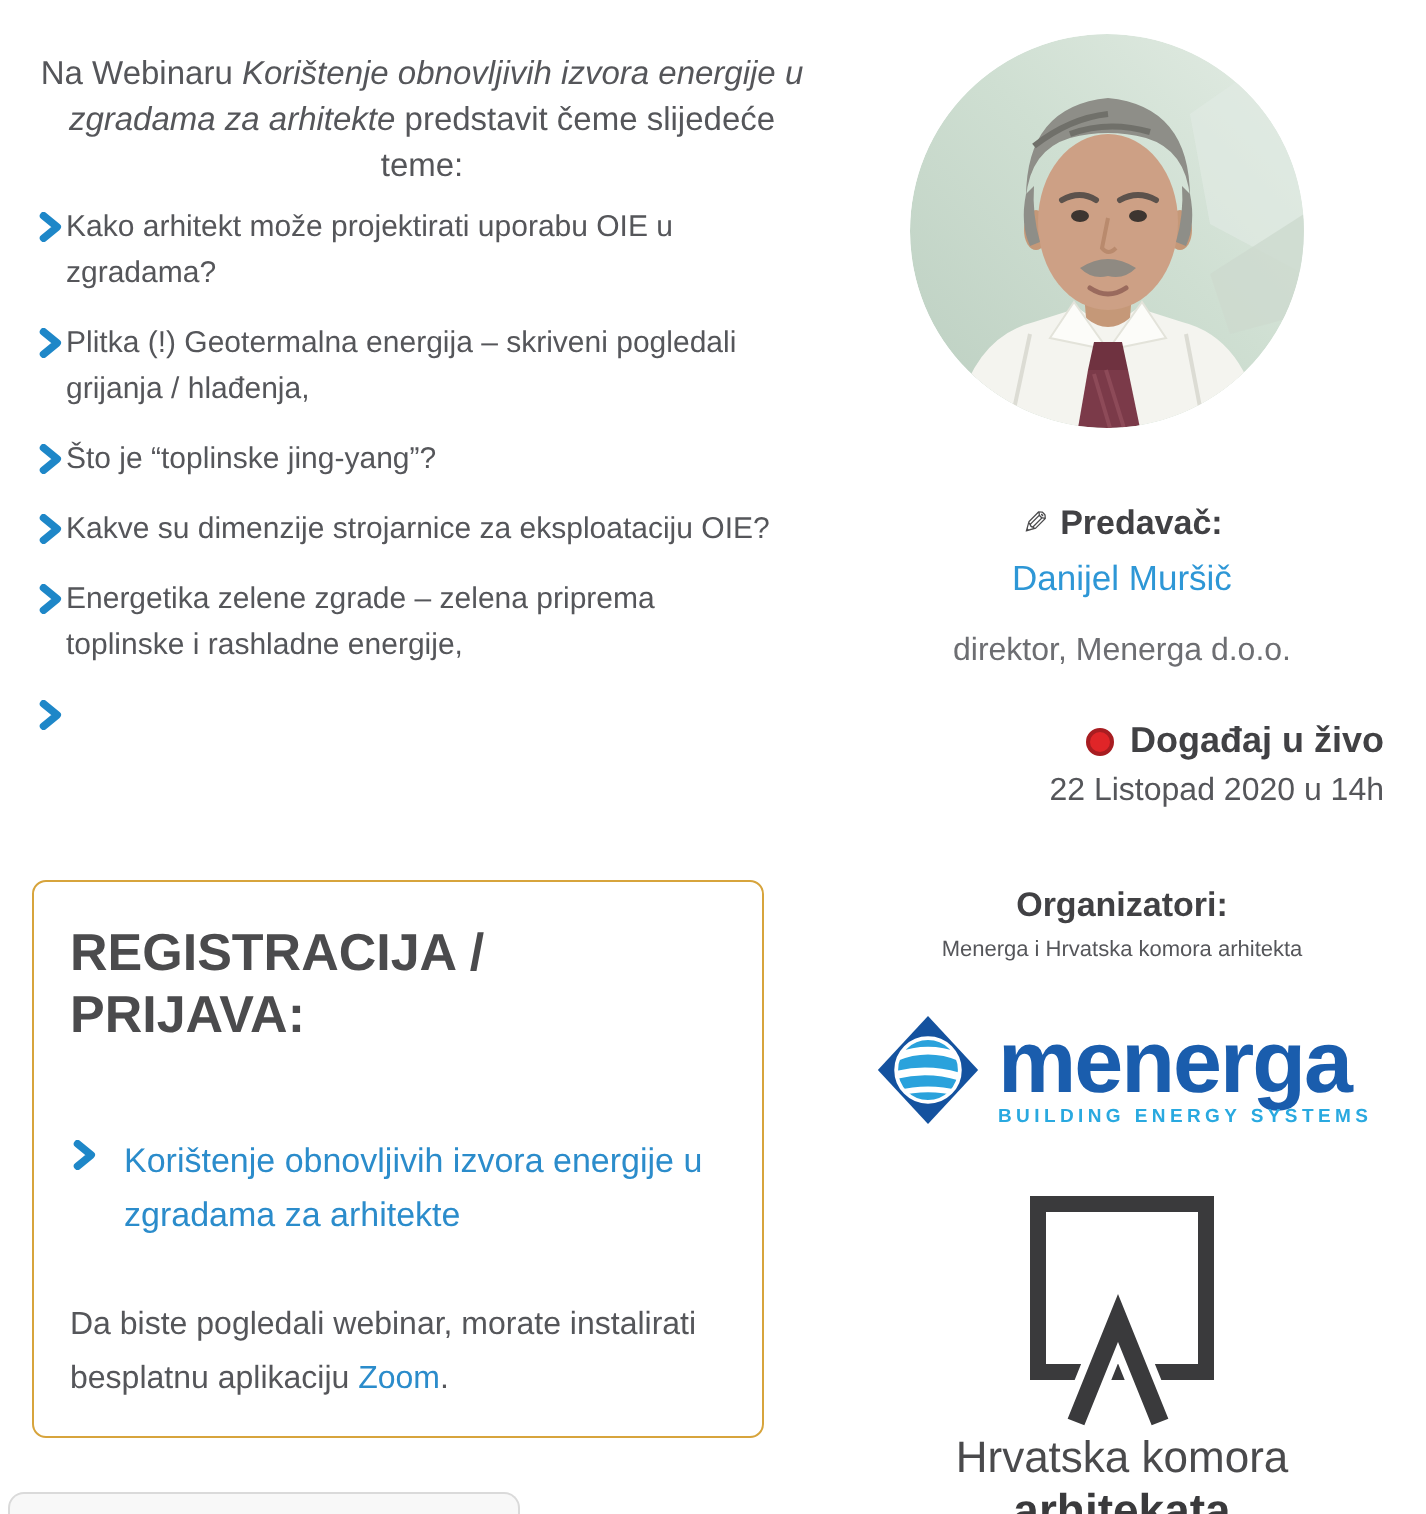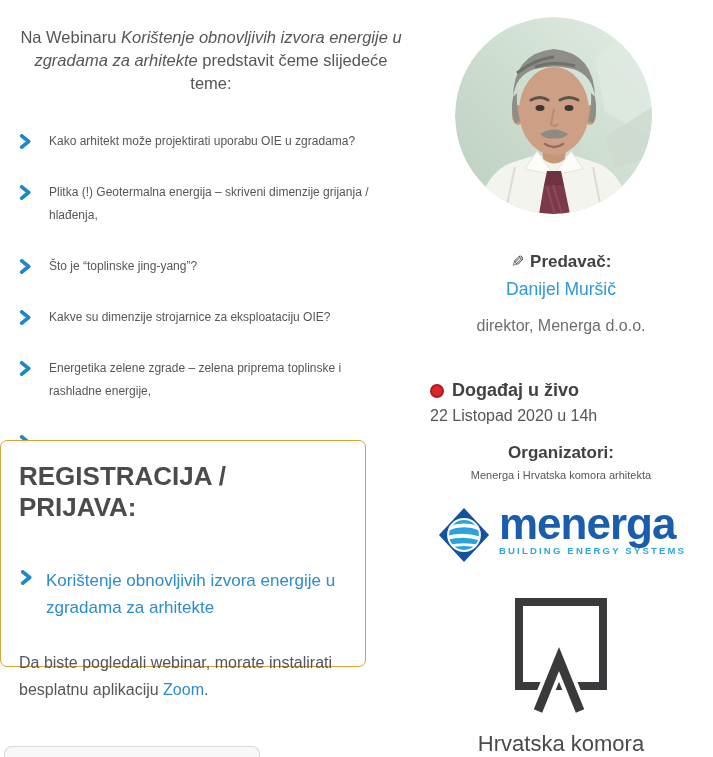--- a/index.html
+++ b/index.html
@@ -11,82 +11,82 @@
   html,body{width:713px;height:757px;background:#ffffff;overflow:hidden;
     font-family:"Liberation Sans","DejaVu Sans",sans-serif;}
   .stage{position:relative;width:713px;height:757px;background:#fff;}
 
   
   .intro{position:absolute;left:18px;top:26px;width:386px;
     font-size:16.5px;line-height:23px;color:var(--text-gray);text-align:center;}
   .intro em{font-style:italic;}
 
   .topics{position:absolute;left:18px;top:102px;width:372px;list-style:none;}
-  .topics li{display:flex;gap:16px;margin-bottom:12px;
-    font-size:12px;line-height:23px;color:var(--text-gray);margin-top:28px;}
+  .topics li{display:flex;gap:0;margin-bottom:12px;
+    font-size:15px;line-height:23px;color:var(--text-gray);}
   .chev{flex:0 0 15px;width:15px;height:15px;margin-top:4px;}
 
-  .reg-box{position:absolute;left:0;top:440px;width:366px;height:227px;
+  .reg-box{position:absolute;left:16px;top:440px;width:366px;height:279px;
     border:1px solid var(--gold);border-radius:7px;background:#fff;padding:20px 18px;}
   .reg-box h2{font-size:26px;font-weight:bold;color:#4b4b4d;letter-spacing:0;}
   .reg-link-row{display:flex;gap:12px;margin-top:44px;width:320px;}
   .reg-link-row .chev{margin-top:3px;}
   .reg-link{font-size:17px;line-height:27px;color:var(--link-blue);
     text-decoration:none;cursor:pointer;}
   .reg-note{margin-top:28px;width:345px;font-size:16px;line-height:27px;color:var(--text-gray);}
   .inline-link{color:var(--link-blue);text-decoration:none;cursor:pointer;}
 
   .cutoff-panel{position:absolute;left:4px;top:746px;width:256px;height:14px;
     border:1px solid #dadada;border-bottom:none;border-radius:8px 8px 0 0;background:#f8f8f8;}
   .photo{position:absolute;left:455px;top:17px;width:197px;height:197px;border-radius:50%;overflow:hidden;}
 
   .speaker{position:absolute;left:430px;top:252px;width:262px;text-align:center;}
   .speaker-label{font-size:17px;font-weight:bold;color:var(--text-dark);}
   .pencil{display:inline-block;transform:scaleX(-1);margin-right:6px;color:#4a4a4c;font-size:16px;}
   .speaker-name{display:block;margin-top:7px;font-size:17.5px;color:#2e97d6;text-decoration:none;cursor:pointer;}
   .speaker-role{margin-top:17px;font-size:16px;color:#6d6e72;}
 
-  .event{position:absolute;left:430px;top:380px;width:262px;text-align:left;}
+  .event{position:absolute;left:430px;top:360px;width:262px;text-align:right;}
   .event-row{font-size:18px;font-weight:bold;color:var(--text-dark);}
   .live-dot{display:inline-block;width:14px;height:14px;border-radius:50%;
     background:var(--live-red);border:2px solid #a81d21;vertical-align:-2px;margin-right:8px;}
   .event-date{margin-top:6px;font-size:16px;color:var(--text-gray);}
 
   .organizers{position:absolute;left:426px;top:443px;width:270px;text-align:center;}
   .organizers h3{font-size:17px;font-weight:bold;color:var(--text-dark);}
   .organizers p{margin-top:6px;font-size:11px;color:var(--text-gray);}
 
-  .menerga{position:absolute;left:437px;top:506px;width:250px;display:flex;align-items:flex-start;gap:8px;}
+  .menerga{position:absolute;left:437px;top:506px;width:250px;display:flex;align-items:flex-end;gap:8px;}
   .menerga-word{font-size:44px;line-height:36px;font-weight:bold;color:var(--menerga-blue);letter-spacing:-1px;}
   .menerga-tag{margin-top:3px;font-size:9.5px;font-weight:bold;letter-spacing:2.2px;color:var(--menerga-cyan);}
 
   .hka{position:absolute;left:430px;top:596px;width:262px;text-align:center;}
   .hka svg{display:block;margin:0 auto;}
-  .hka-line1{margin-top:18px;font-size:22px;color:#4a4a4c;}
+  .hka-line1{margin-top:3px;font-size:22px;color:#4a4a4c;}
   .hka-line2{font-size:23px;font-weight:bold;color:var(--hka-dark);}
 </style>
 </head>
 <body>
 
 <div class="stage">
 
   <p class="intro"><span>Na Webinaru </span><em>Korištenje obnovljivih izvora energije u zgradama za arhitekte</em><span> predstavit čeme slijedeće teme:</span></p>
 
   <ul class="topics">
     <li>
       <svg class="chev" viewBox="0 0 24 24">
           <path d="M6 3 L17 12 L6 21" fill="none" stroke="#1e87c8" stroke-width="6" stroke-linecap="round" stroke-linejoin="round"></path>
         </svg>
       <span>Kako arhitekt može projektirati uporabu OIE u zgradama?</span>
     </li>
     <li>
       <svg class="chev" viewBox="0 0 24 24">
           <path d="M6 3 L17 12 L6 21" fill="none" stroke="#1e87c8" stroke-width="6" stroke-linecap="round" stroke-linejoin="round"></path>
         </svg>
-      <span>Plitka (!) Geotermalna energija – skriveni dimenzije grijanja / hlađenja,</span>
+      <span>Plitka (!) Geotermalna energija – skriveni pogledali grijanja / hlađenja,</span>
     </li>
     <li>
       <svg class="chev" viewBox="0 0 24 24">
           <path d="M6 3 L17 12 L6 21" fill="none" stroke="#1e87c8" stroke-width="6" stroke-linecap="round" stroke-linejoin="round"></path>
         </svg>
       <span>Što je “toplinske jing-yang”?</span>
     </li>
     <li>
       <svg class="chev" viewBox="0 0 24 24">
           <path d="M6 3 L17 12 L6 21" fill="none" stroke="#1e87c8" stroke-width="6" stroke-linecap="round" stroke-linejoin="round"></path>

